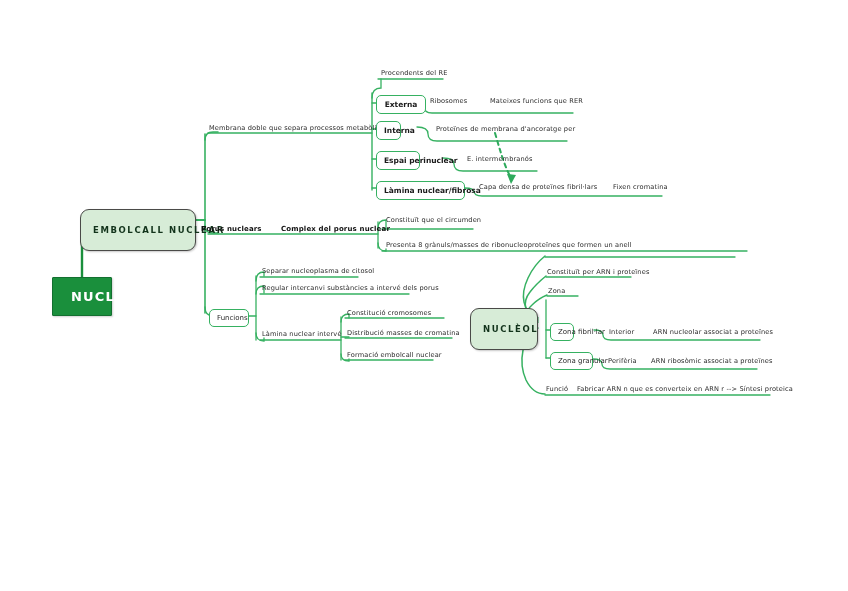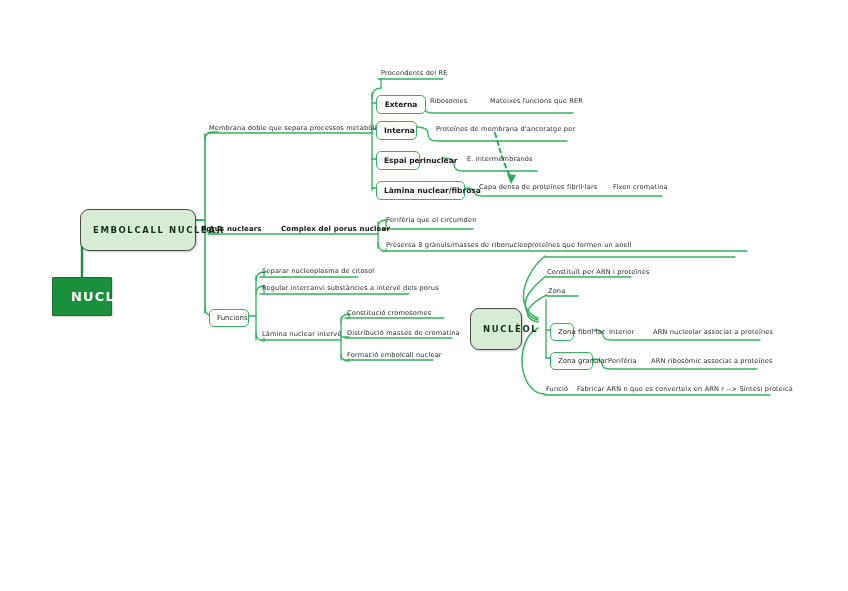--- a/index.html
+++ b/index.html
@@ -180,45 +180,45 @@
   </svg>
 
   <div class="node root-node" style="left:52px; top:277px; width:60px;">
     <span>NUCLI</span>
   </div>
 
   <div class="node main-node" style="left:80px; top:209px; width:116px;">
     <span>EMBOLCALL NUCLEAR</span>
   </div>
 
-  <div class="node main-node" style="left:470px; top:308px; width:52px;">
+  <div class="node main-node" style="left:470px; top:308px; width:68px;">
     <span>NUCLÈOL</span>
   </div>
 
   <div class="node text-node" style="left:209px; top:124px;">Membrana doble que separa processos metabòlics</div>
 
   <div class="node text-node" style="left:381px; top:69px;">Procendents del RE</div>
 
   <div class="node box-node" style="left:376px; top:95px; width:50px;">Externa</div>
   <div class="node text-node" style="left:430px; top:97px;">Ribosomes</div>
   <div class="node text-node" style="left:490px; top:97px;">Mateixes funcions que RER</div>
 
-  <div class="node box-node" style="left:376px; top:121px; width:41px;">Interna</div>
+  <div class="node box-node" style="left:376px; top:121px; width:25px;">Interna</div>
   <div class="node text-node" style="left:436px; top:125px;">Proteïnes de membrana d'ancoratge per</div>
 
   <div class="node box-node" style="left:376px; top:151px; width:44px;">Espai perinuclear</div>
   <div class="node text-node" style="left:467px; top:155px;">E. intermembranós</div>
 
   <div class="node box-node" style="left:376px; top:181px; width:89px;">Làmina nuclear/fibrosa</div>
   <div class="node text-node" style="left:479px; top:183px;">Capa densa de proteïnes fibril·lars</div>
   <div class="node text-node" style="left:613px; top:183px;">Fixen cromatina</div>
 
   <div class="node text-node bold" style="left:201px; top:225px;">Porus nuclears</div>
   <div class="node text-node bold" style="left:281px; top:225px;">Complex del porus nuclear</div>
-  <div class="node text-node" style="left:386px; top:216px;">Perifèria que el circumden</div>
+  <div class="node text-node" style="left:386px; top:216px;">Constituït que el circumden</div>
   <div class="node text-node" style="left:386px; top:241px;">Presenta 8 grànuls/masses de ribonucleoproteïnes que formen un anell</div>
 
   <div class="node box-node plain" style="left:209px; top:309px; width:40px;">Funcions</div>
   <div class="node text-node" style="left:262px; top:267px;">Separar nucleoplasma de citosol</div>
   <div class="node text-node" style="left:262px; top:284px;">Regular intercanvi substàncies a intervé dels porus</div>
 
   <div class="node text-node" style="left:262px; top:330px;">Làmina nuclear intervé</div>
   <div class="node text-node" style="left:347px; top:309px;">Constitució cromosomes</div>
   <div class="node text-node" style="left:347px; top:329px;">Distribució masses de cromatina</div>
   <div class="node text-node" style="left:347px; top:351px;">Formació embolcall nuclear</div>

